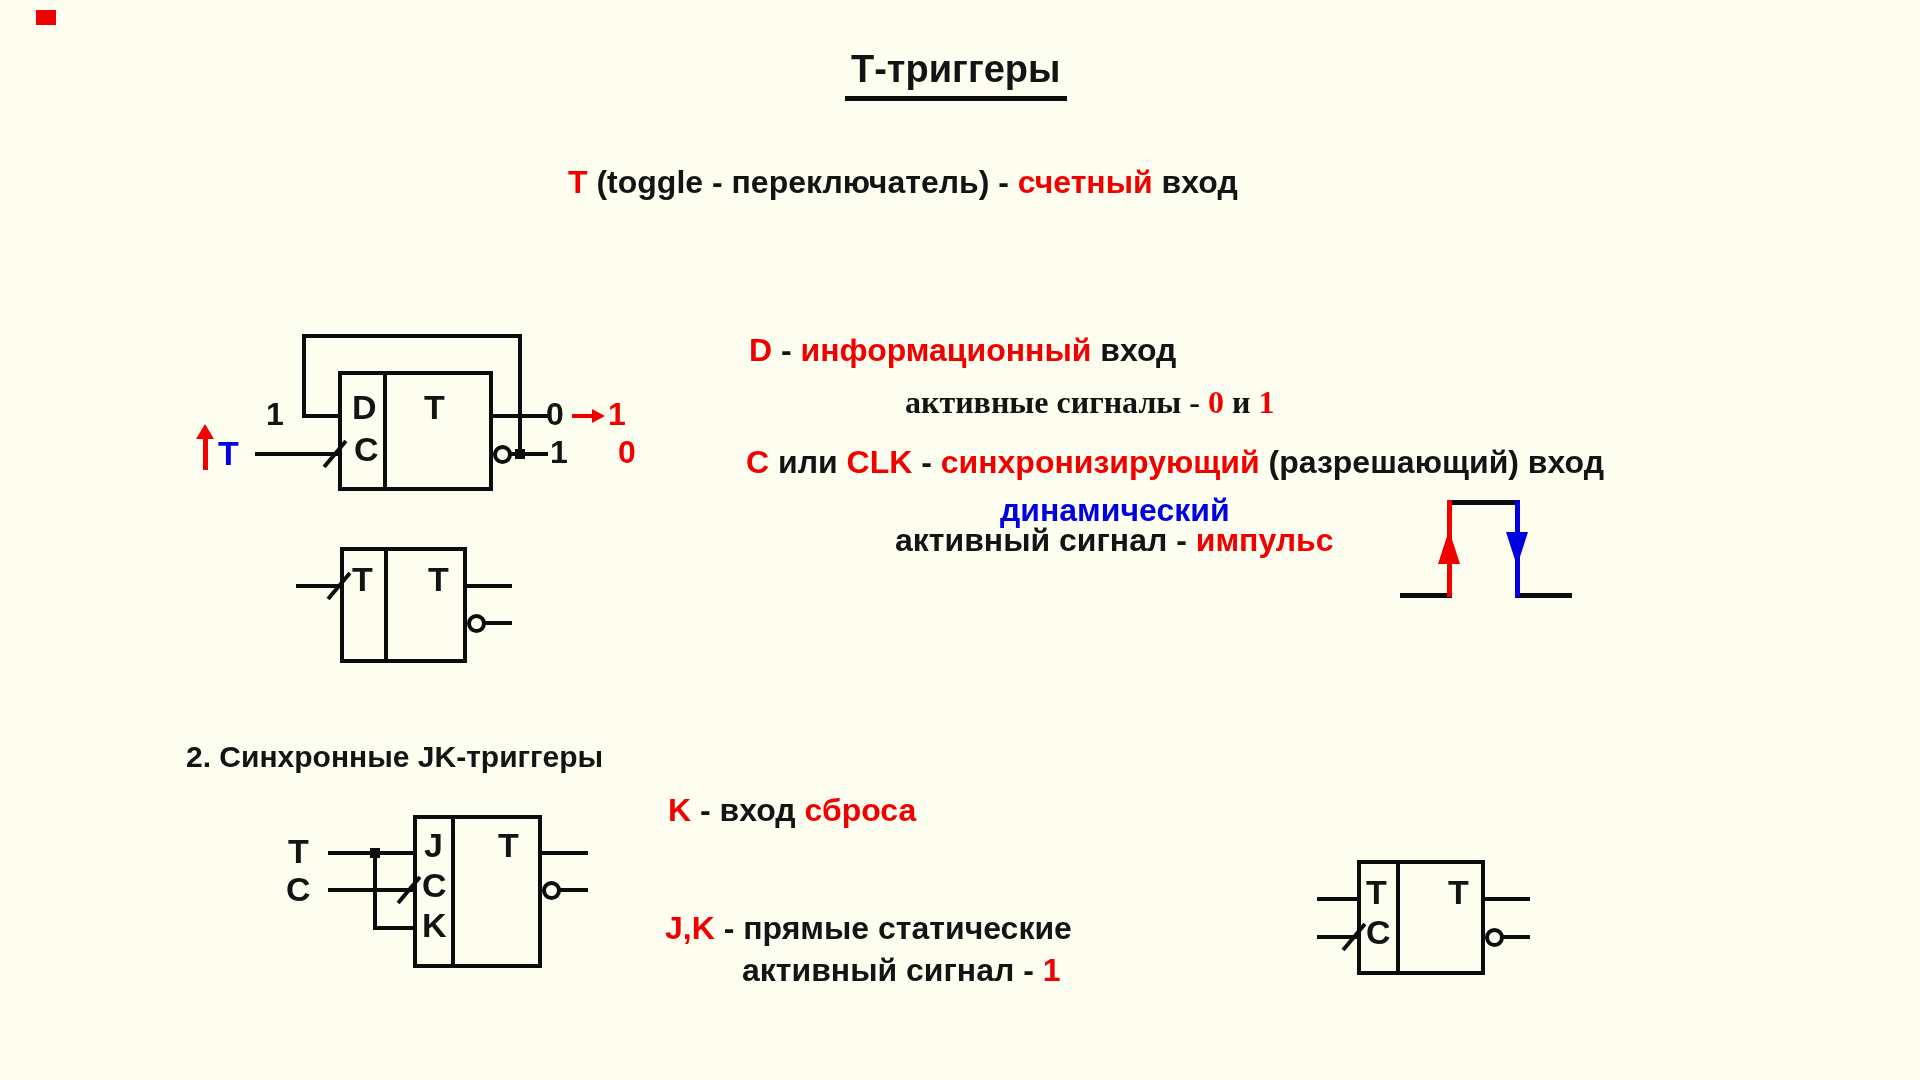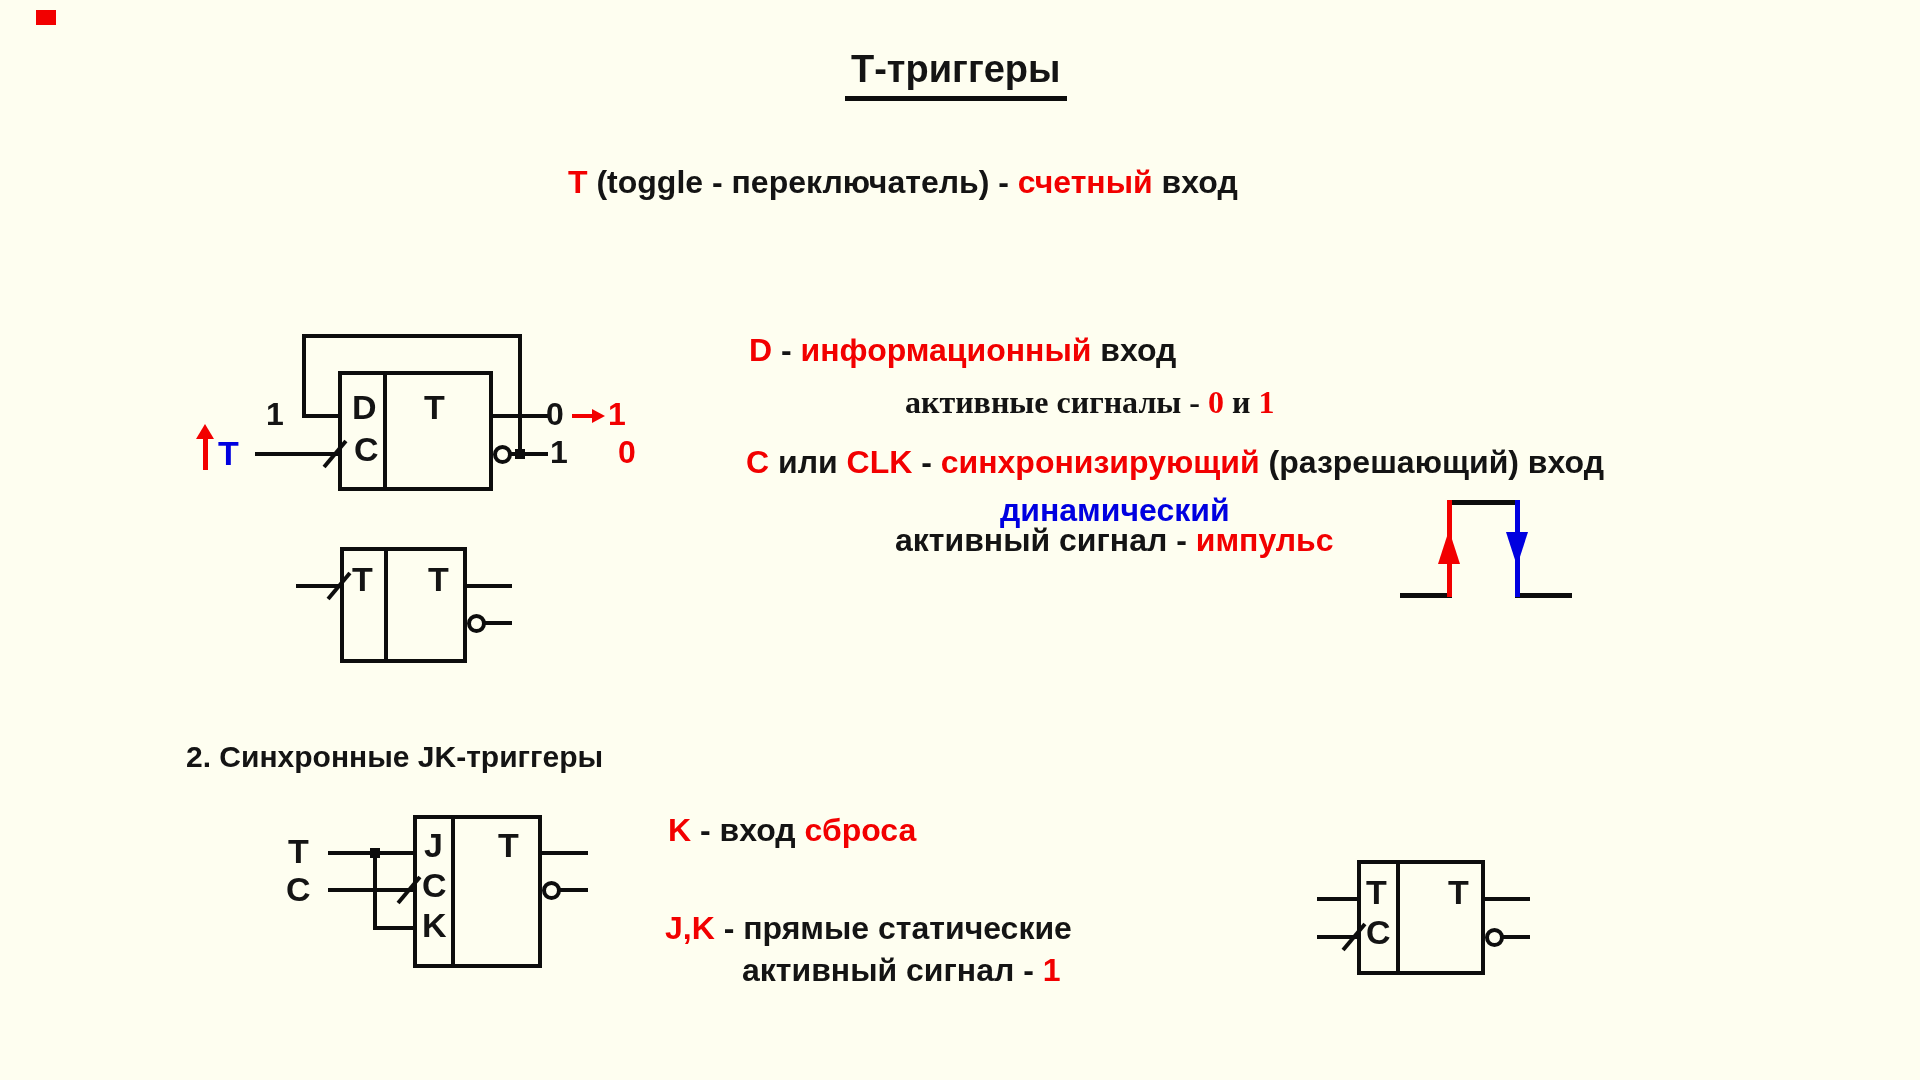--- a/index.html
+++ b/index.html
@@ -123,21 +123,21 @@
   <div class="wire" style="left:328px;top:851px;width:85px;height:4px;"></div>
   <div class="dot" style="left:370px;top:848px;"></div>
   <div class="wire" style="left:373px;top:851px;width:4px;height:79px;"></div>
   <div class="wire" style="left:373px;top:926px;width:40px;height:4px;"></div>
   <div class="wire" style="left:328px;top:888px;width:85px;height:4px;"></div>
   <div class="slash" style="left:392px;top:888px;"></div>
   <div class="wire" style="left:542px;top:851px;width:46px;height:4px;"></div>
   <div class="circle" style="left:542px;top:881px;"></div>
   <div class="wire" style="left:560px;top:888px;width:28px;height:4px;"></div>
 
-  <div class="abs t-note" style="left:668px;top:814px;">
+  <div class="abs t-note" style="left:668px;top:794px;">
     <span class="red">K</span><span class="black">  - вход </span><span class="red">сброса</span>
   </div>
   <div class="abs t-note" style="left:665px;top:912px;">
     <span class="red">J,K</span><span class="black"> - прямые статические</span>
   </div>
   <div class="abs t-note" style="left:742px;top:954px;text-align:right;">
     <span class="black">активный сигнал - </span><span class="red">1</span>
   </div>
 
   <div class="box" style="left:1357px;top:860px;width:128px;height:115px;"></div>

